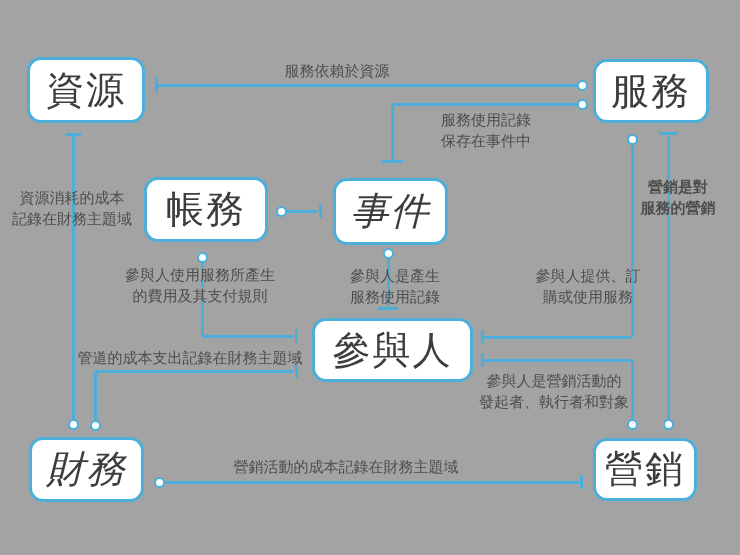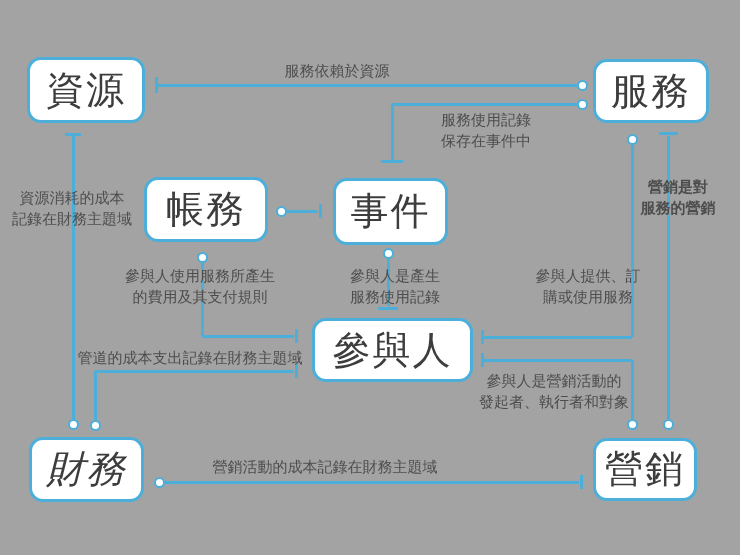--- a/index.html
+++ b/index.html
@@ -72,21 +72,21 @@
       <div>服務依賴於資源</div>
     </div>
     <div class="lbl" style="left: 486px; top: 130px; color: rgb(77, 77, 77);">
       <div>服務使用記錄</div>
       <div>保存在事件中</div>
     </div>
     <div class="lbl" style="left: 72px; top: 208px; color: rgb(77, 77, 77);">
       <div>資源消耗的成本</div>
       <div>記錄在財務主題域</div>
     </div>
-    <div class="lbl" style="left: 200px; top: 286px; color: rgb(77, 77, 77);">
+    <div class="lbl" style="left: 200px; top: 286px; color: rgb(77, 77, 77); font-family: Liberation Serif, serif;">
       <div>參與人使用服務所產生</div>
       <div>的費用及其支付規則</div>
     </div>
     <div class="lbl" style="left: 190px; top: 357px; color: rgb(77, 77, 77);">
       <div>管道的成本支出記錄在財務主題域</div>
     </div>
     <div class="lbl" style="left: 395px; top: 286px; color: rgb(77, 77, 77);">
       <div>參與人是產生</div>
       <div>服務使用記錄</div>
     </div>
@@ -95,34 +95,34 @@
       <div>購或使用服務</div>
     </div>
     <div class="lbl" style="left: 678px; top: 197px; color: rgb(77, 77, 77); font-weight: bold;">
       <div>營銷是對</div>
       <div>服務的營銷</div>
     </div>
     <div class="lbl" style="left: 554px; top: 391px; color: rgb(77, 77, 77);">
       <div>參與人是營銷活動的</div>
       <div>發起者、執行者和對象</div>
     </div>
-    <div class="lbl" style="left: 325px; top: 466px; color: rgb(77, 77, 77);">
+    <div class="lbl" style="left: 346px; top: 466px; color: rgb(77, 77, 77);">
       <div>營銷活動的成本記錄在財務主題域</div>
     </div>
     <div class="node" style="left: 27px; top: 57px; width: 118px; height: 66px; border-color: rgb(75, 175, 218);">
       <span class="node-text" style="color: rgb(61, 61, 61);">資源</span>
     </div>
     <div class="node" style="left: 593px; top: 59px; width: 116px; height: 64px; border-color: rgb(75, 175, 218);">
       <span class="node-text" style="color: rgb(61, 61, 61);">服務</span>
     </div>
     <div class="node" style="left: 144px; top: 177px; width: 124px; height: 65px; border-color: rgb(75, 175, 218);">
       <span class="node-text" style="color: rgb(61, 61, 61);">帳務</span>
     </div>
     <div class="node" style="left: 333px; top: 178px; width: 115px; height: 67px; border-color: rgb(75, 175, 218);">
-      <span class="node-text" style="color: rgb(61, 61, 61);">事件</span>
+      <span class="node-text" style="color: rgb(61, 61, 61); font-style: italic;">事件</span>
     </div>
     <div class="node" style="left: 312px; top: 318px; width: 161px; height: 64px; border-color: rgb(75, 175, 218);">
       <span class="node-text" style="color: rgb(61, 61, 61);">參與人</span>
     </div>
     <div class="node" style="left: 29px; top: 437px; width: 115px; height: 65px; border-color: rgb(75, 175, 218);">
       <span class="node-text" style="color: rgb(61, 61, 61); font-style: italic;">財務</span>
     </div>
     <div class="node" style="left: 593px; top: 438px; width: 104px; height: 63px; border-color: rgb(75, 175, 218);">
       <span class="node-text" style="color: rgb(61, 61, 61);">營銷</span>
     </div>

